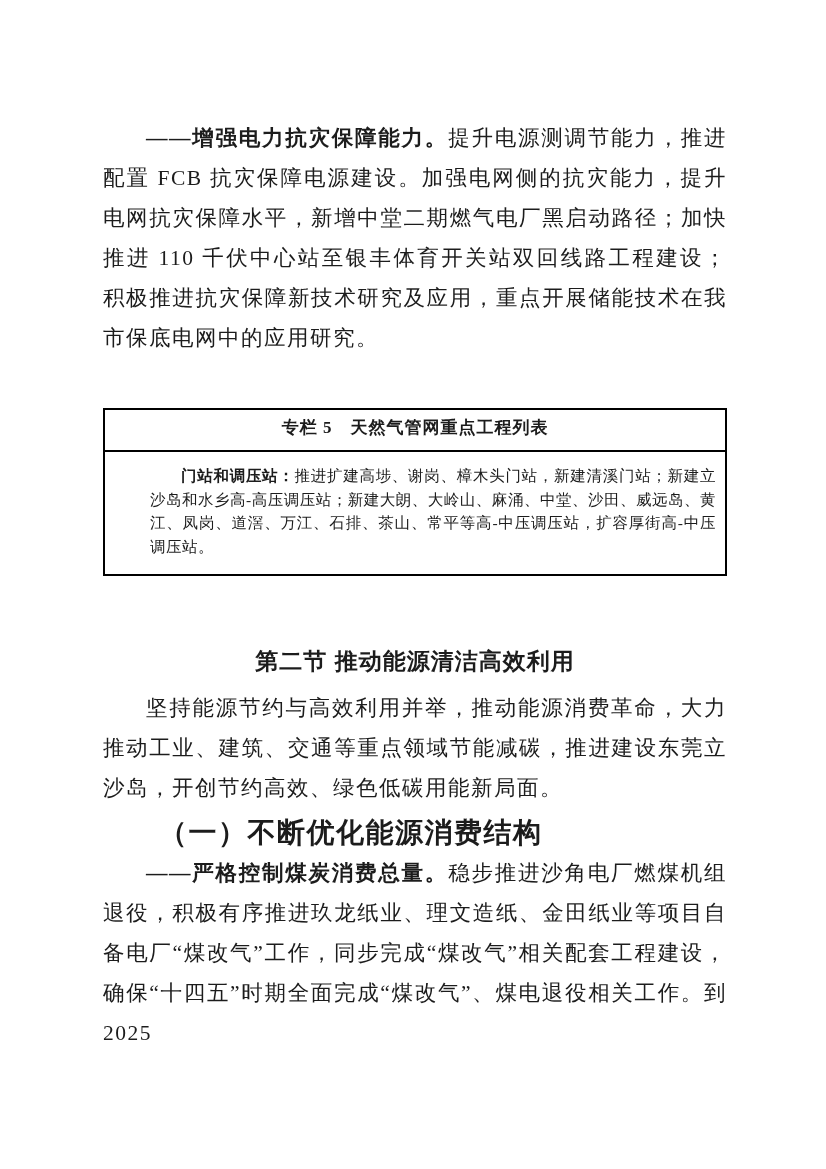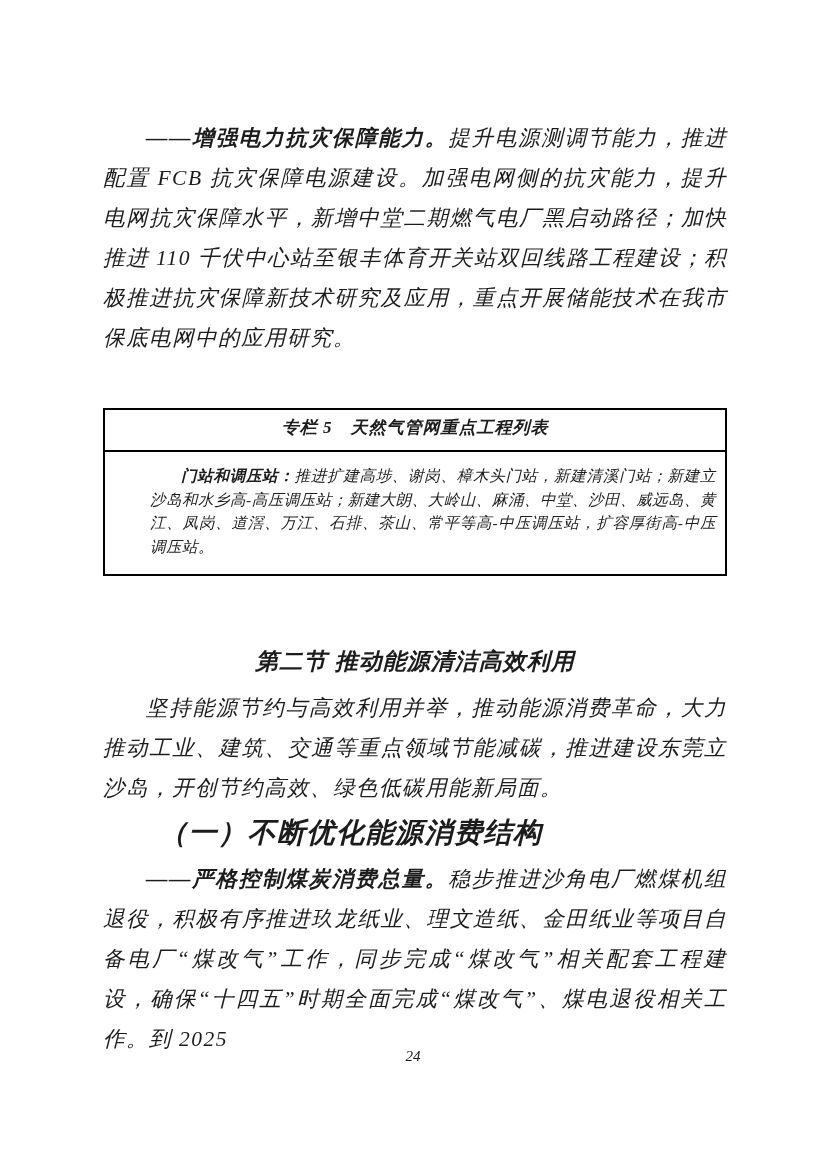--- a/index.html
+++ b/index.html
@@ -6,21 +6,20 @@
   html, body { background: #e8e8e8; }
   .page {
     position: relative;
     width: 826px;
     height: 1169px;
     margin: 0 auto;
     background: #ffffff;
     overflow: hidden;
     font-family: "Liberation Serif", "DejaVu Serif", serif;
     color: #1c1c1c;
-    font-style: italic;
   }
   .content {
     position: relative;
     width: 624px;
     margin-left: 103px;
   }
   .body-para {
     font-size: 21.5px;
     line-height: 40px;
     letter-spacing: 1.5px;
@@ -71,21 +70,21 @@
   }
   .para-2 { margin-top: 12px; }
   .subsection-heading {
     margin-top: 5px;
     font-size: 28px;
     font-weight: bold;
     line-height: 40px;
     letter-spacing: 1.5px;
     text-indent: 2em;
   }
-  .para-3 { margin-top: 6px; }
+  .para-3 { margin-top: 0; }
 
   .page-number {
     position: absolute;
     top: 1048px;
     left: 0;
     width: 100%;
     text-align: center;
     font-size: 15px;
     letter-spacing: 0;
   }
@@ -108,14 +107,13 @@
     <h2 class="section-heading">第二节 推动能源清洁高效利用</h2>
 
     <p class="body-para para-2">坚持能源节约与高效利用并举，推动能源消费革命，大力推动工业、建筑、交通等重点领域节能减碳，推进建设东莞立沙岛，开创节约高效、绿色低碳用能新局面。</p>
 
     <h3 class="subsection-heading">（一）不断优化能源消费结构</h3>
 
     <p class="body-para para-3"><span class="lead">——严格控制煤炭消费总量。</span><span>稳步推进沙角电厂燃煤机组退役，积极有序推进玖龙纸业、理文造纸、金田纸业等项目自备电厂“煤改气”工作，同步完成“煤改气”相关配套工程建设，确保“十四五”时期全面完成“煤改气”、煤电退役相关工作。到 2025</span></p>
 
   </div>
 
-  <div class="page-number">24</div>
 </div>
 
 </body></html>

